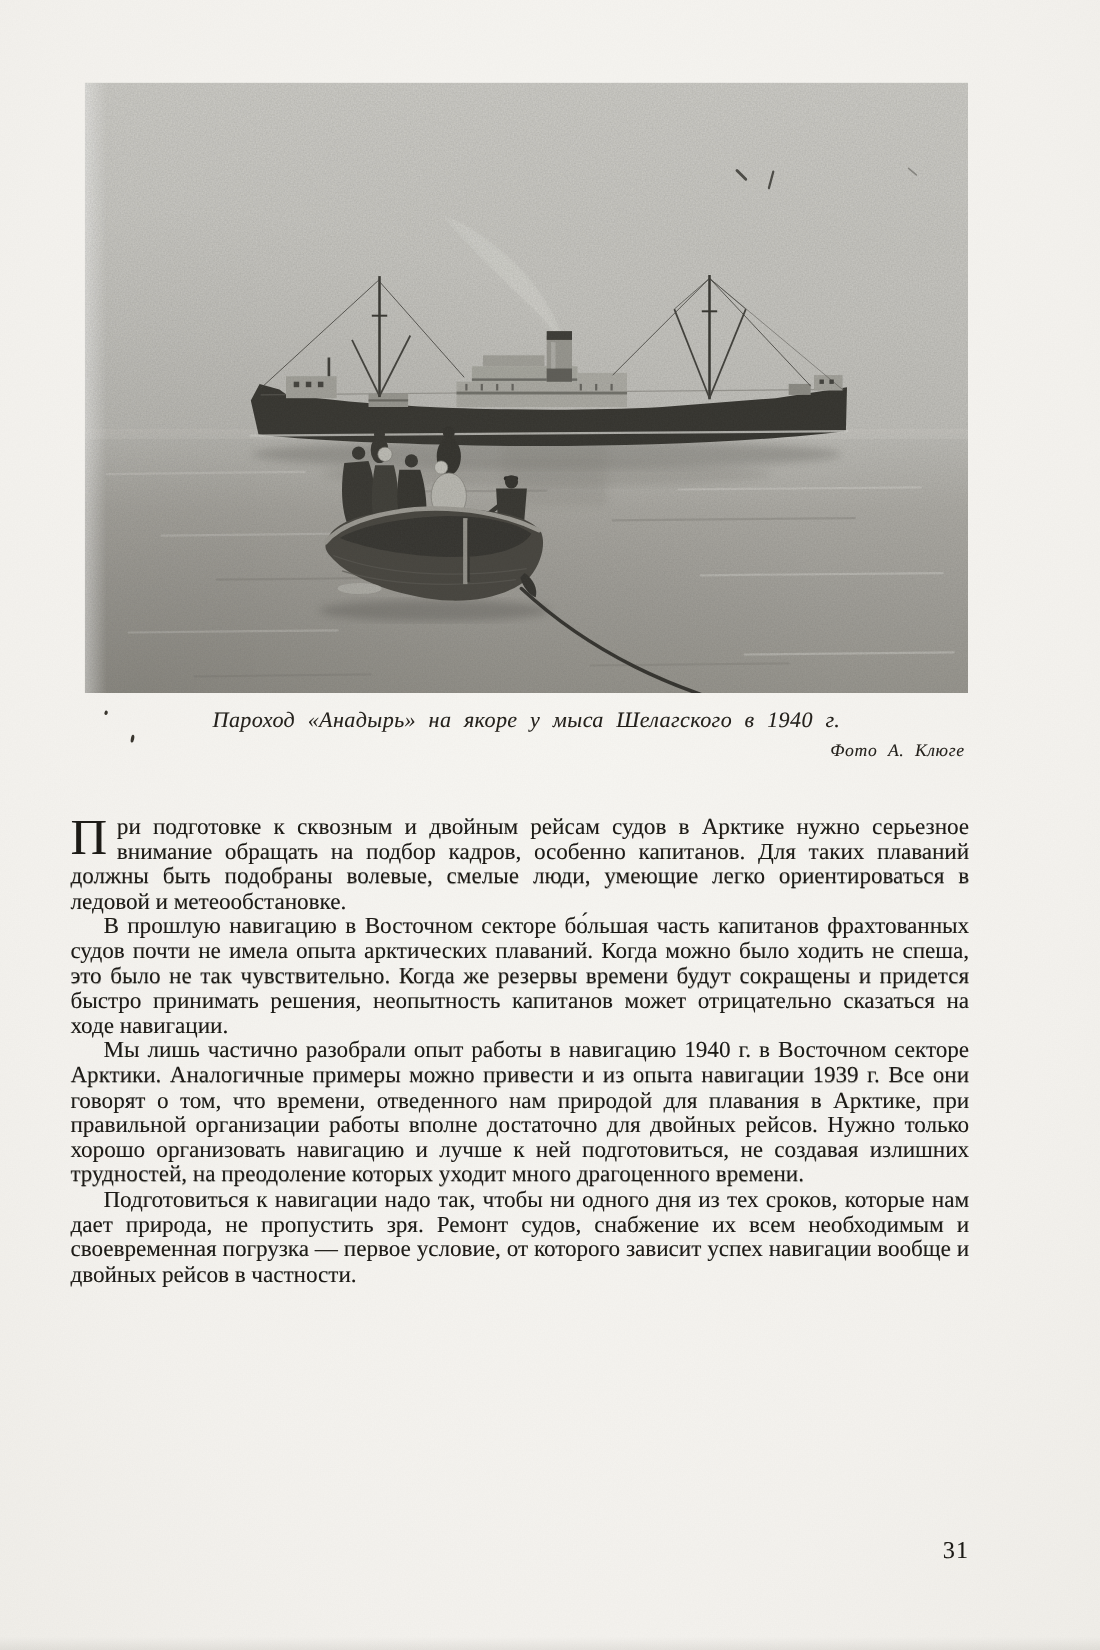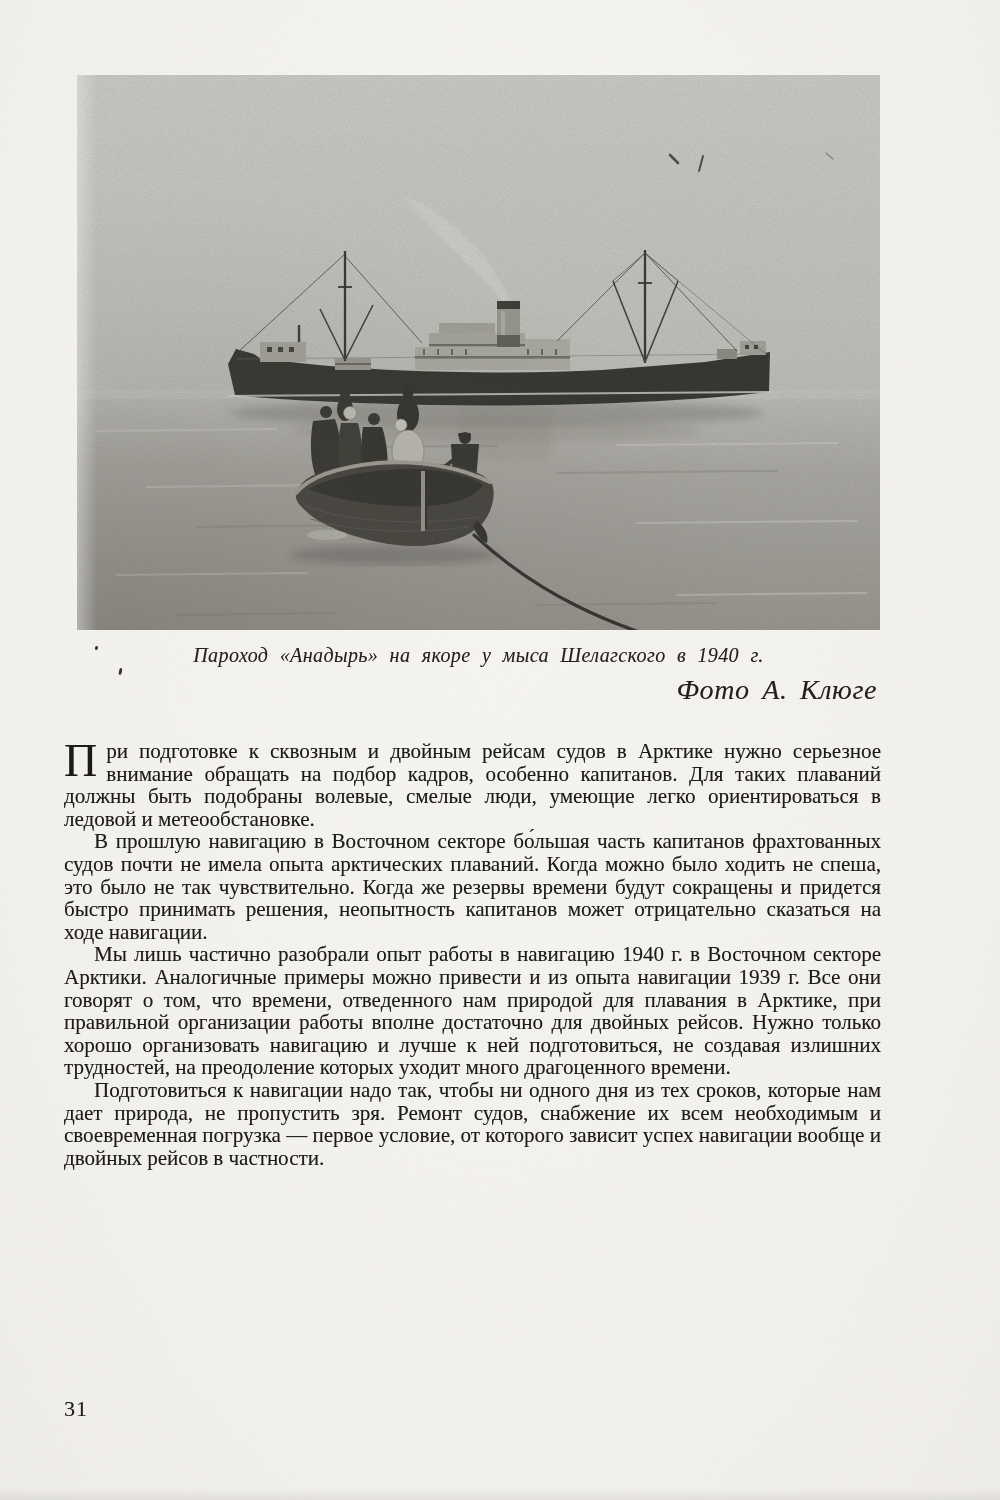--- a/index.html
+++ b/index.html
@@ -18,42 +18,42 @@
   .photo svg{display:block;width:803px;height:555px;}
   
   .caption{
     position:absolute;left:77px;top:644px;width:803px;
     text-align:center;font-style:italic;font-size:20px;letter-spacing:.4px;
     word-spacing:6px;color:#221f1a;
     text-shadow:.2px .2px 0 rgba(30,27,22,.35);
   }
   .credit{
     position:absolute;left:77px;top:674px;width:800px;
-    text-align:right;font-style:italic;font-size:28px;letter-spacing:.6px;
+    text-align:right;font-style:italic;font-size:16px;letter-spacing:.6px;
     word-spacing:5px;color:#221f1a;
     text-shadow:.2px .2px 0 rgba(30,27,22,.35);
   }
   .speck{position:absolute;background:#38342d;border-radius:40% 60% 50% 50%;}
   .speck.s1{left:95px;top:646px;width:3px;height:4px;transform:rotate(20deg);}
   .speck.s2{left:119px;top:668px;width:3px;height:7px;transform:rotate(12deg);}
   
   .article{
     position:absolute;left:64px;top:740px;width:817px;
     font-size:21px;line-height:22.6px;text-align:justify;
     text-shadow:.25px .25px 0 rgba(27,25,21,.38);
   }
   .article p{margin:0;padding:0;}
   .para.indent{text-indent:30px;}
   .dropcap{
     float:left;font-size:46px;line-height:38px;height:42px;
     margin:2px 9px 0 0;letter-spacing:0;
     text-shadow:.3px .3px 0 rgba(27,25,21,.4);
   }
   .page-number{
-    position:absolute;left:64px;top:1396px;width:817px;text-align:left;
+    position:absolute;left:64px;top:1396px;width:817px;text-align:right;
     font-size:22px;letter-spacing:1px;
     text-shadow:.2px .2px 0 rgba(27,25,21,.35);
   }
   .bottom-shade{
     position:absolute;left:0;bottom:0;width:100%;height:12px;
     background:linear-gradient(to bottom, rgba(90,85,75,0) 0%, rgba(90,85,75,.10) 100%);
   }
   .page-grain{position:absolute;inset:0;pointer-events:none;z-index:6;}
 </style>
 </head>

